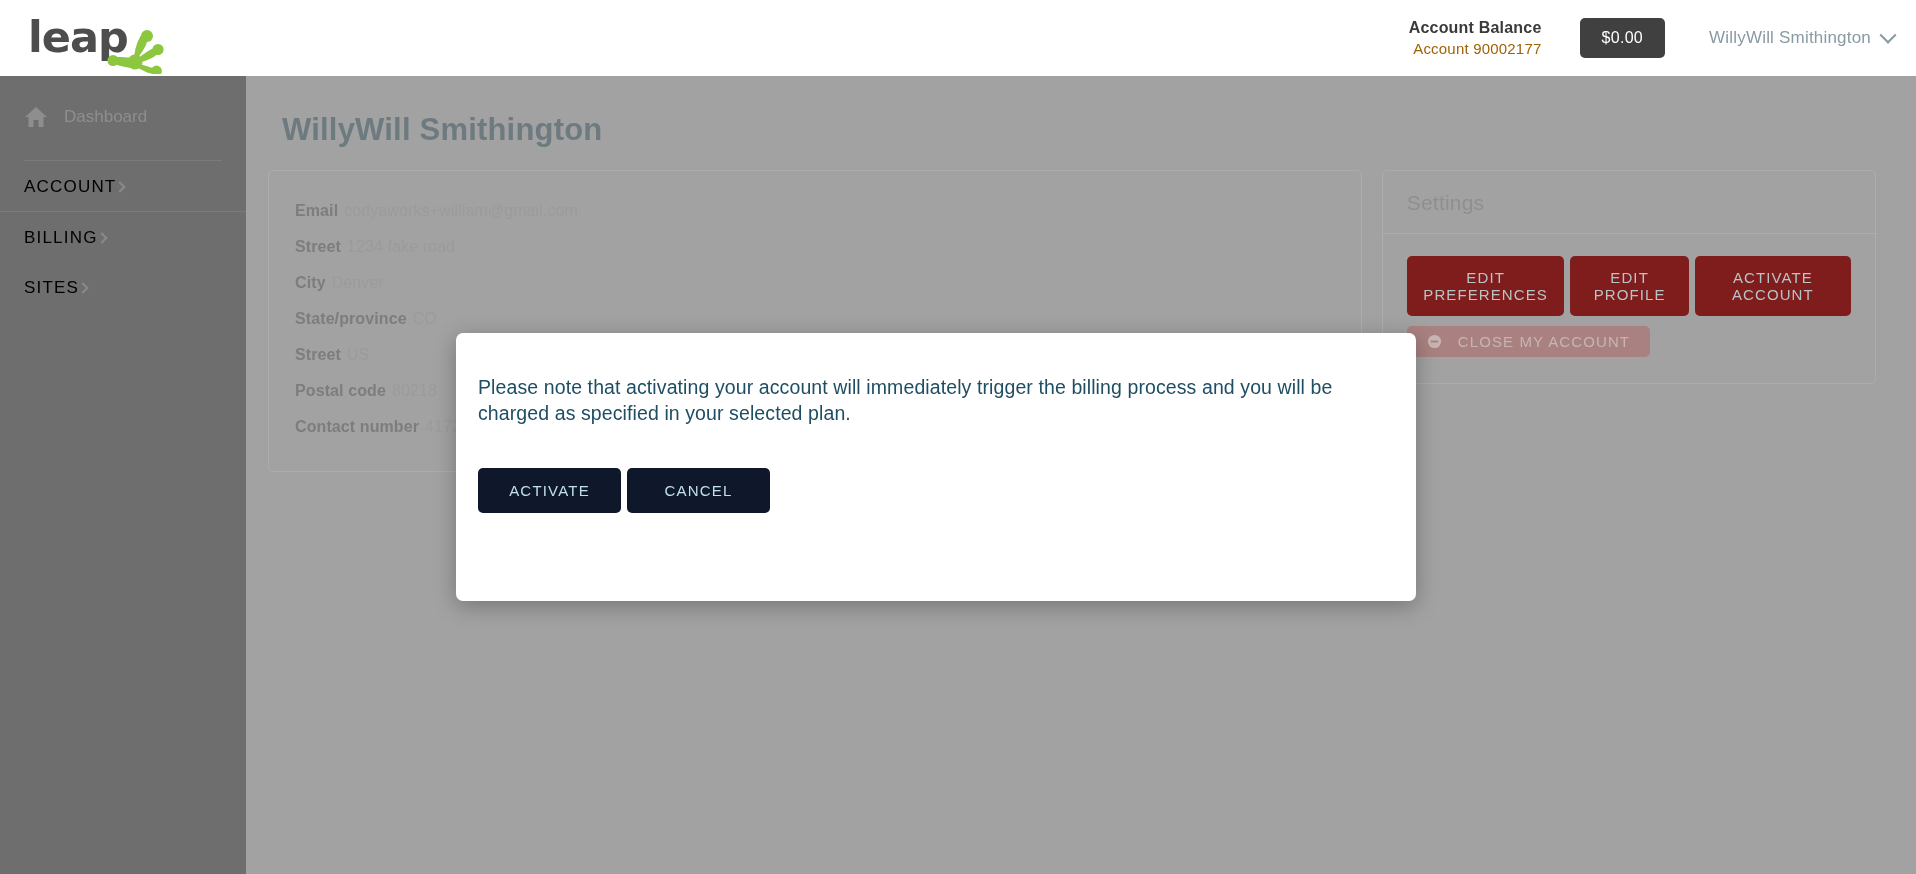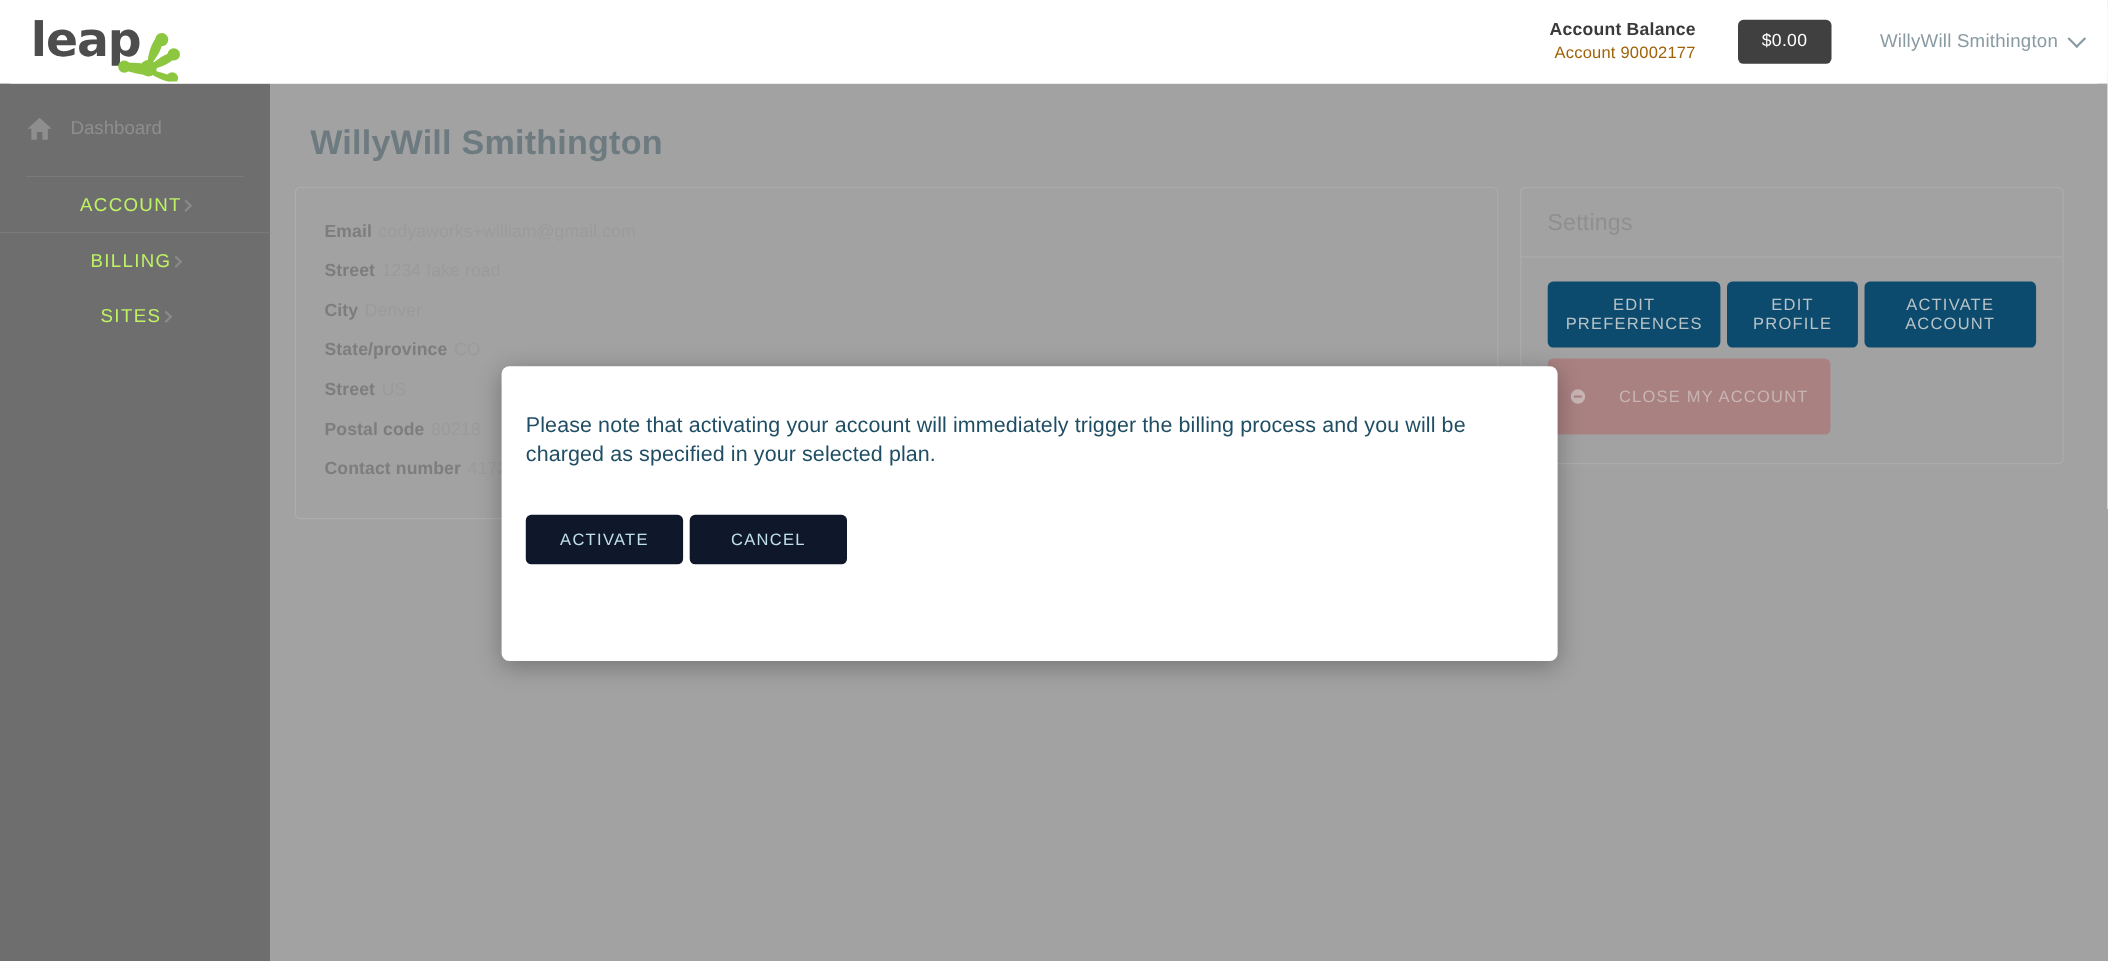--- a/index.html
+++ b/index.html
@@ -129,24 +129,24 @@
   }
   .home-icon { width: 24px; height: 22px; display: block; }
   .nav-divider {
     height: 1px;
     background: #7a7a7a;
     margin: 20px 24px 0 24px;
   }
   .nav-section {
     display: flex;
     align-items: center;
-    justify-content: center;
+    justify-content: flex-start;
     padding: 16px 24px 14px 24px;
     margin: 0 0 0 0;
-    color: #bef264;
+    color: #000000;
     font-size: 17px;
     letter-spacing: 1.2px;
     cursor: pointer;
     border-bottom: 1px solid #7a7a7a;
   }
   .nav-section.no-rule { border-bottom: none; }
   .sec-chev {
     width: 8px; height: 8px;
     border-right: 2px solid #8a8a8a;
     border-top: 2px solid #8a8a8a;
@@ -214,28 +214,28 @@
   .btn-row { display: flex; gap: 6px; margin-bottom: 10px; }
   .btn {
     border: none;
     border-radius: 5px;
     font-size: 15px;
     letter-spacing: 1.1px;
     padding: 13px 16px;
     cursor: pointer;
     font-family: "Liberation Sans", sans-serif;
   }
-  .btn-slate { background: #0c4a6e; color: #b9c3c6; }
+  .btn-slate { background: #7f1d1d; color: #b9c3c6; }
   .btn-danger {
     background: #a98181;
     color: #c9b4b4;
     display: inline-flex;
     align-items: center;
-    gap: 30px;
-    padding: 26px 20px;
+    gap: 16px;
+    padding: 7px 20px;
   }
   .ban-icon { width: 15px; height: 15px; display: block; }
 
   
   .overlay {
     position: absolute;
     top: 0; left: 0;
     width: 1916px; height: 874px;
     background: rgba(255,255,255,0.0);
     z-index: 20;

